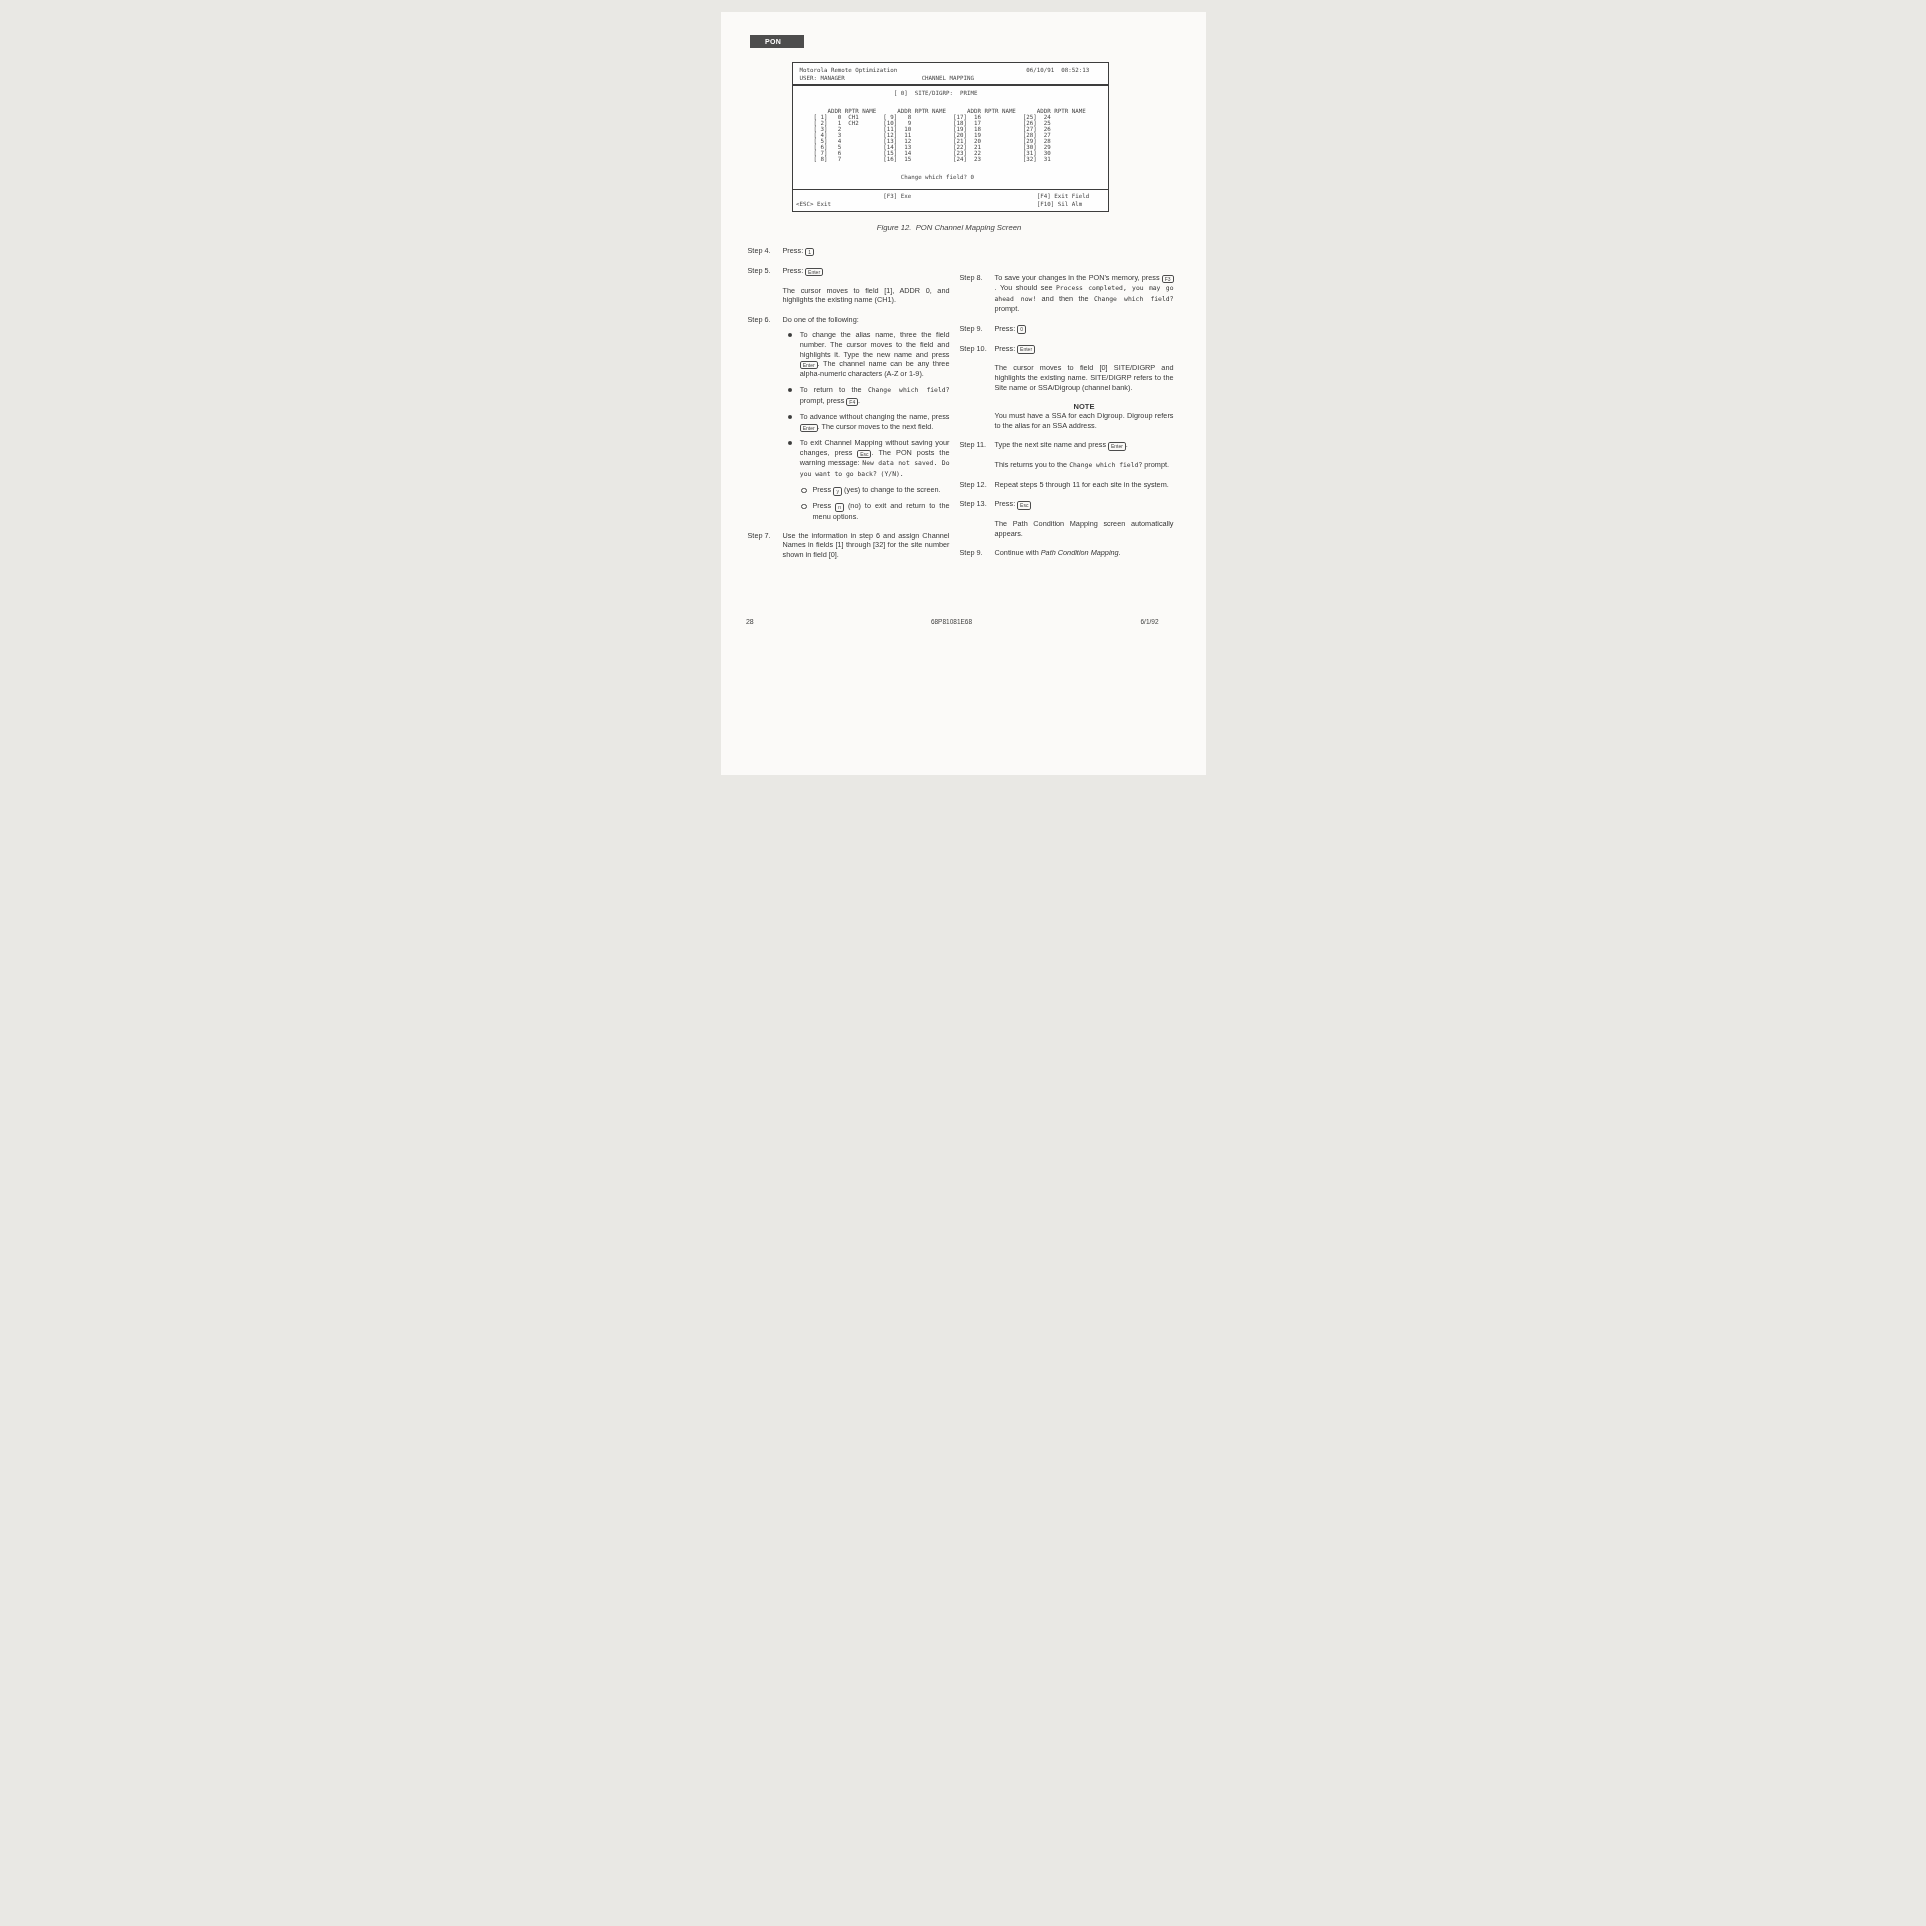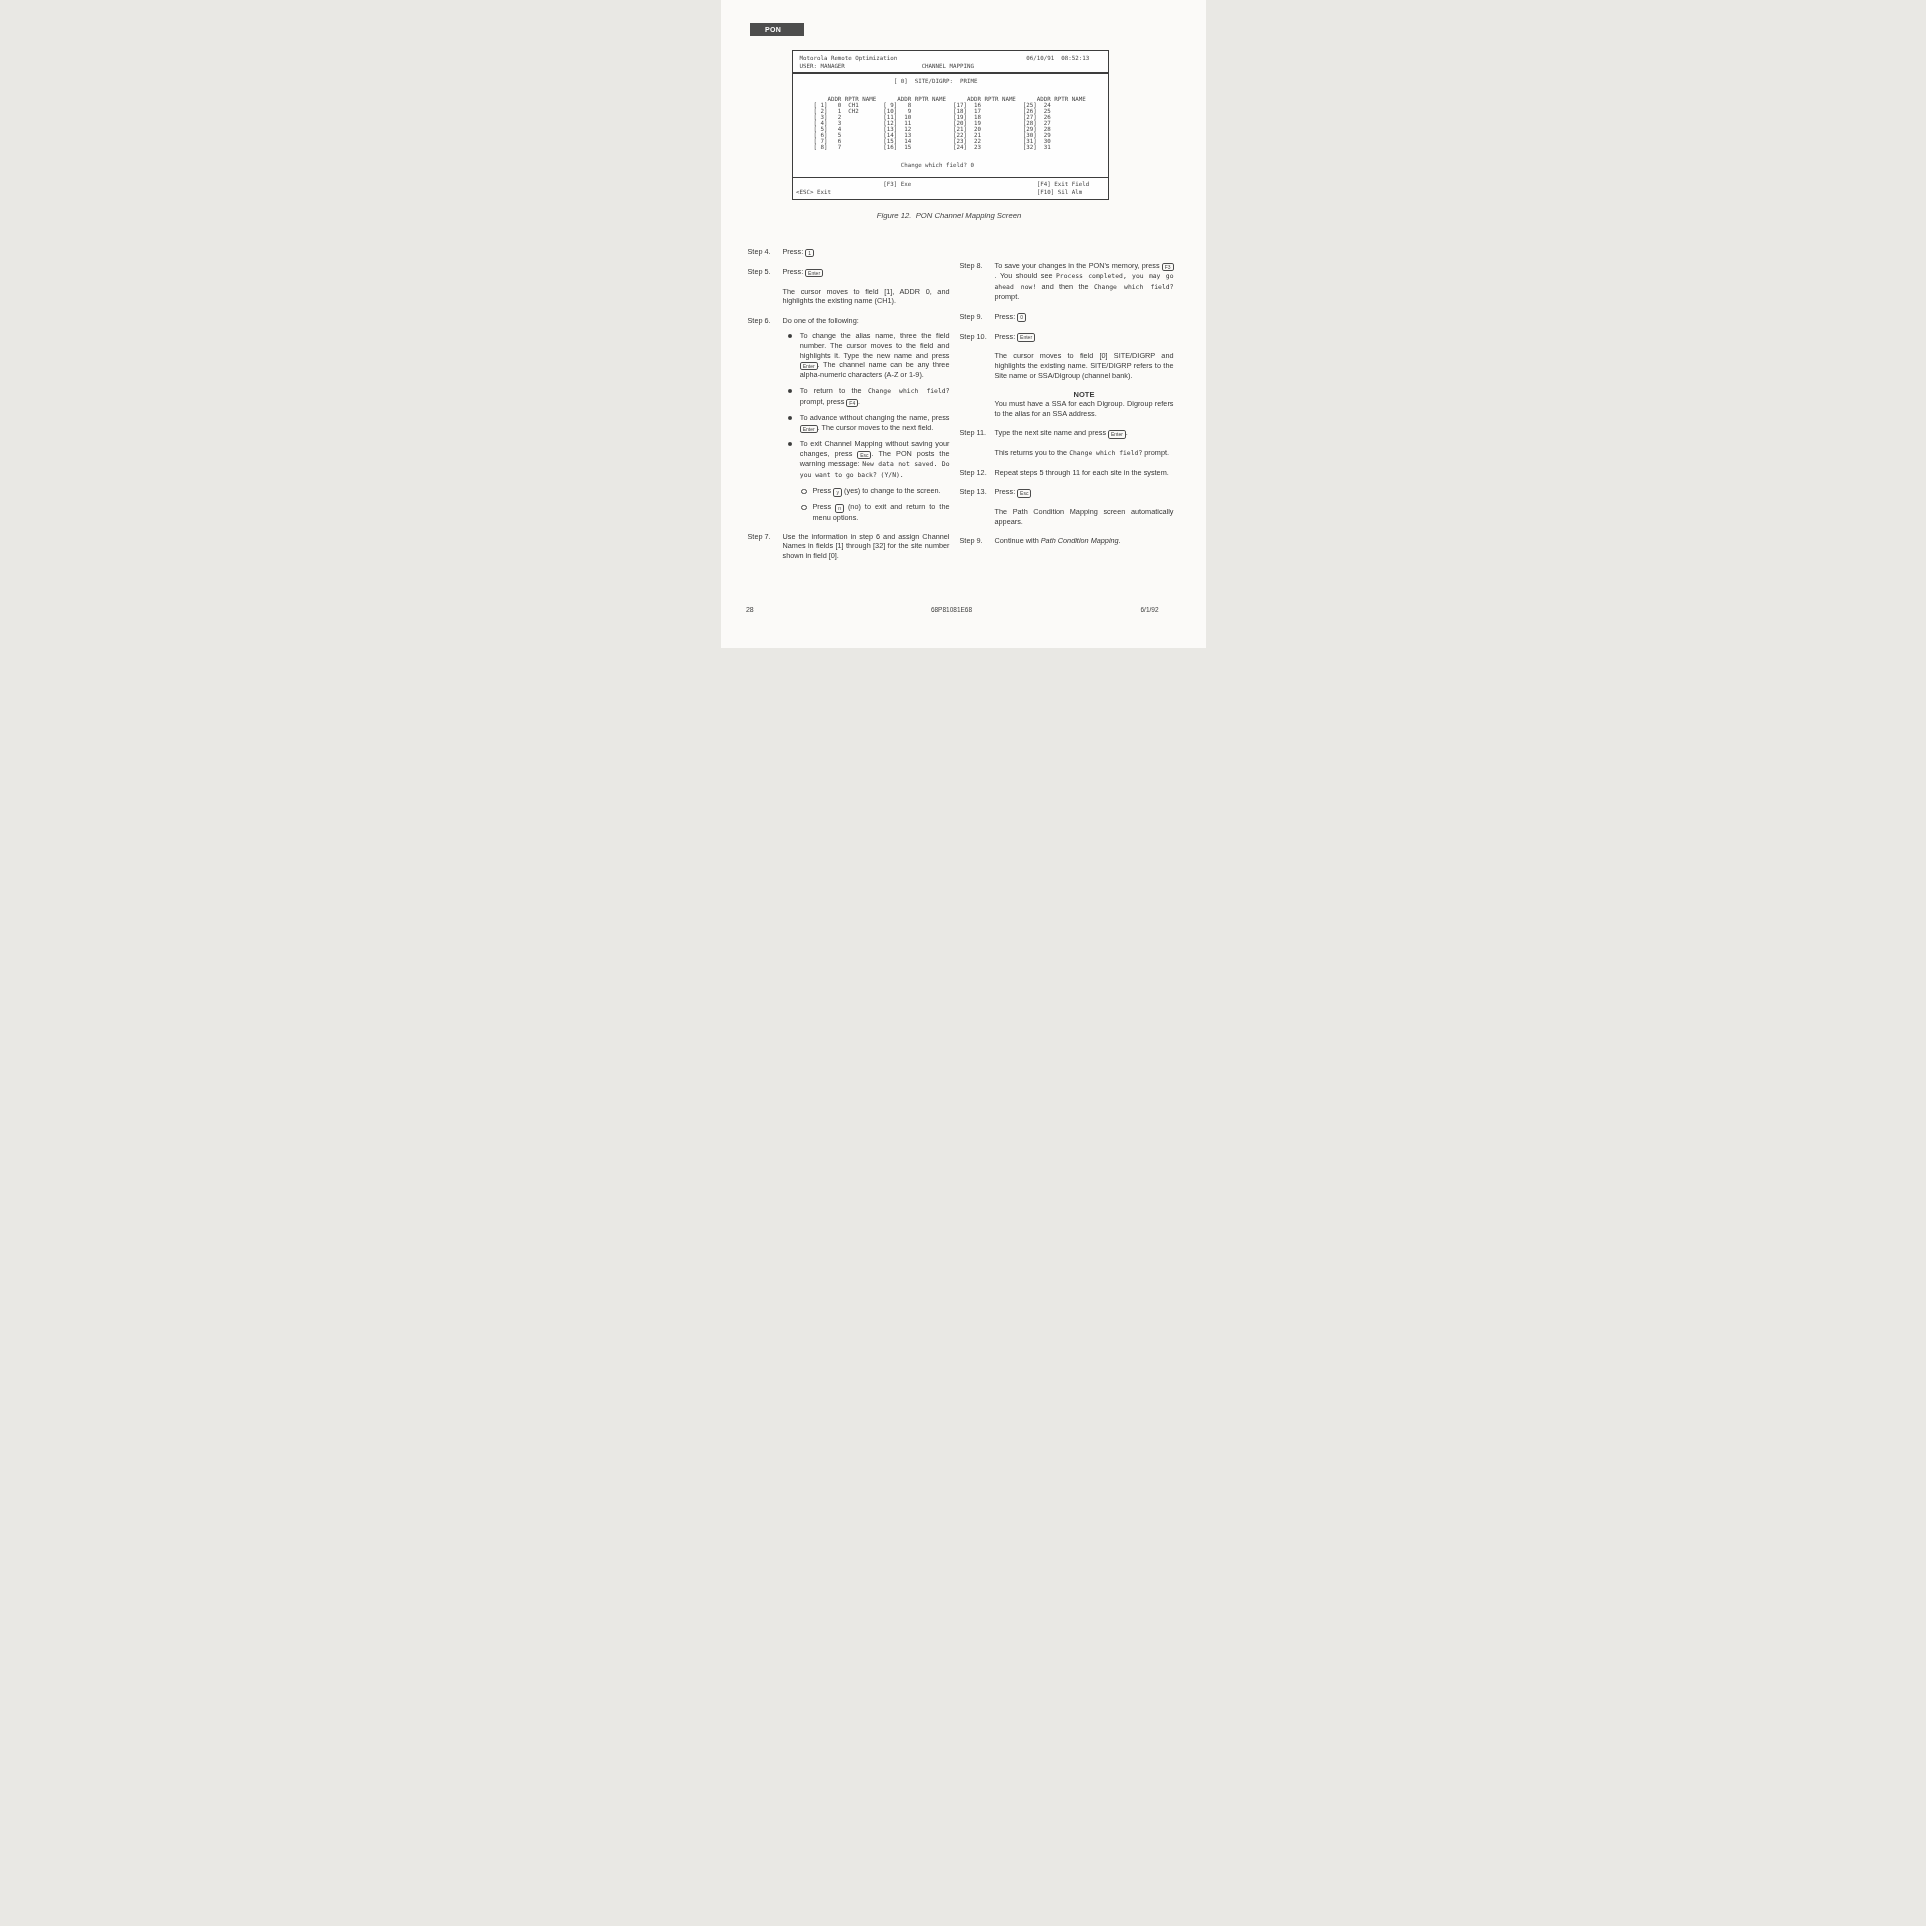--- a/index.html
+++ b/index.html
@@ -1,16 +1,16 @@
 <!DOCTYPE html>
 <html style="font-size:6.2px"><head>
 <meta charset="utf-8">
 <style>
   html,body{margin:0;padding:0;background:#e9e8e4;}
-  .page{position:relative;width:485px;height:648px;margin:0 auto;background:#fbfaf8;
+  .page{position:relative;width:485px;height:763px;margin:12px auto;background:#fbfaf8;
         font-family:"Liberation Sans",sans-serif;color:#373737;overflow:hidden;}
 
   
   .badge{position:absolute;left:29px;top:23px;width:54px;height:13px;background:#4d4d4d;
          color:#fff;font-weight:bold;font-size:7px;letter-spacing:0.4px;
          display:flex;align-items:center;padding-left:15.4px;box-sizing:border-box;}
 
   
   .terminal{position:absolute;left:71px;top:50px;width:315px;background:#fefefe;
             border:0.8px solid #3d3d3d;color:#454545;
@@ -22,21 +22,21 @@
   .term-footer{height:21px;overflow:hidden;}
   .term-footer pre{line-height:8px;padding-top:2.7px;}
   .term-rule{height:1.2px;background:#3d3d3d;}
 
   
   .caption{position:absolute;left:71px;top:211px;width:315px;text-align:center;
            font-style:italic;font-size:7.7px;color:#3f3f3f;}
 
   
   .col{position:absolute;font-size:7.3px;line-height:9.6px;}
-  .col-left{left:27px;top:247px;width:202px;}
+  .col-left{left:27px;top:234px;width:202px;}
   .col-right{left:239px;top:261px;width:214px;}
   .blk{margin-top:9.6px;position:relative;}
   .blk:first-child{margin-top:0;}
   .blk.bullet{margin-top:6.2px;}
   .blk.subbullet{margin-top:5.8px;}
   .blk.step{display:grid;grid-template-columns:35px 1fr;}
   .blk.para{margin-left:35px;}
   .blk.bullet{margin-left:35px;padding-left:17.3px;}
   .blk.subbullet{margin-left:35px;padding-left:30px;}
   .blk.note{margin-left:35px;}

